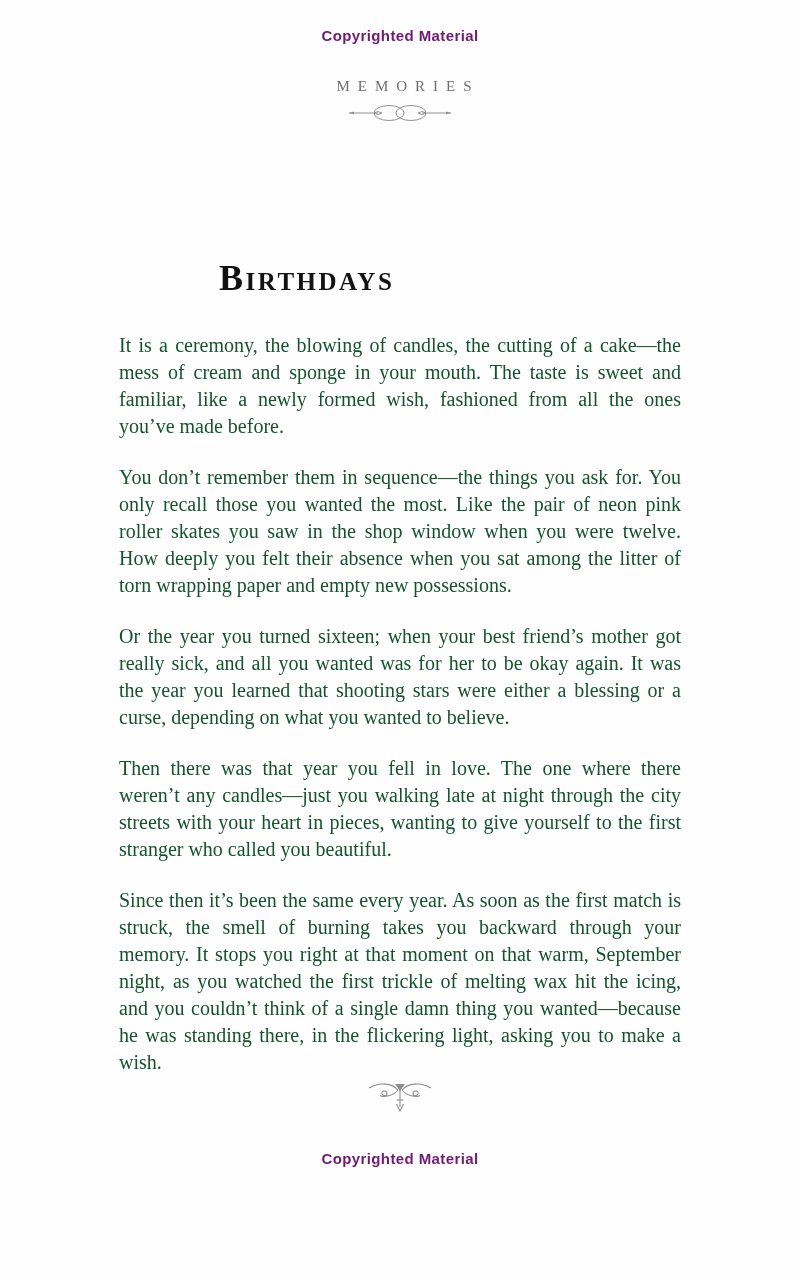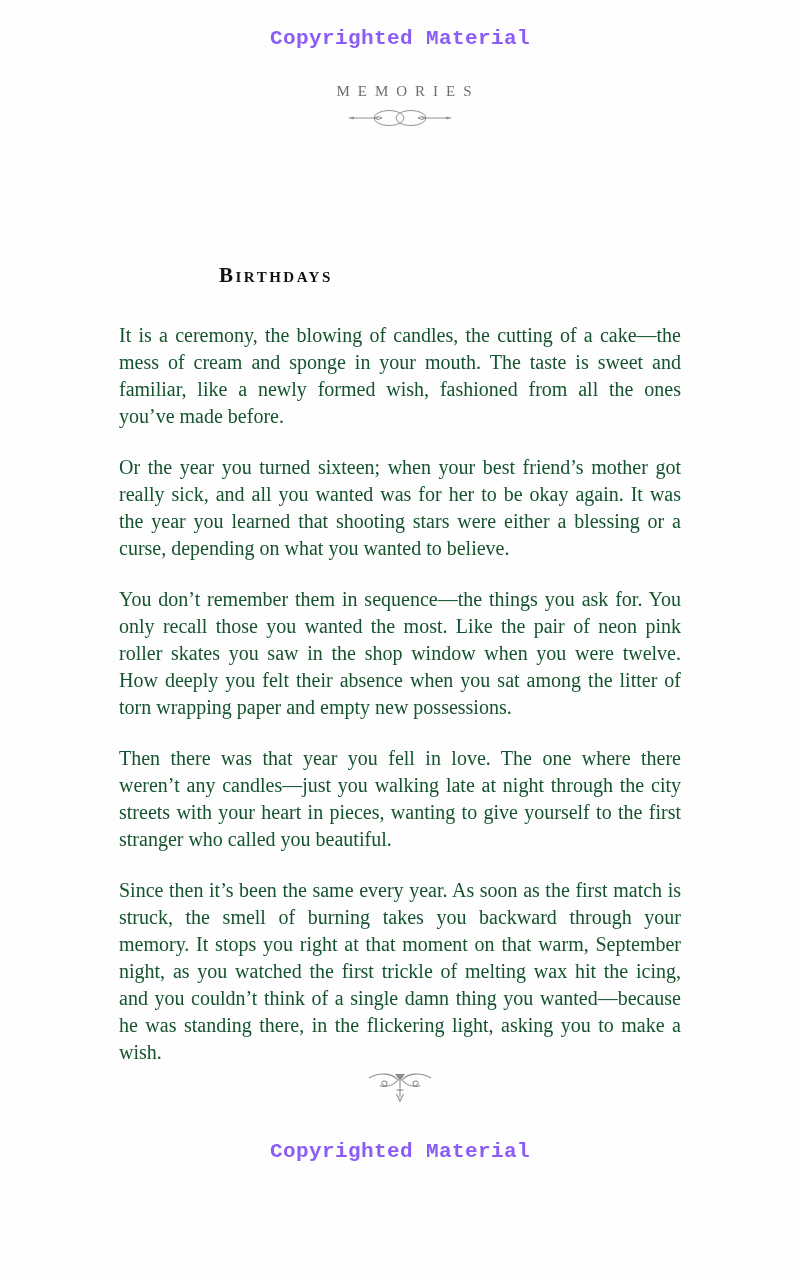--- a/index.html
+++ b/index.html
@@ -11,43 +11,43 @@
     position: relative;
     width: 800px;
     height: 1280px;
     background: #fefefe;
     overflow: hidden;
     font-family: "Liberation Serif", serif;
   }
   .center { text-align: center; }
 
   .copyright {
-    font-family: Liberation Mono, monospace;
+    font-family: Liberation Sans, sans-serif;
     font-weight: bold;
-    font-size: 21px;
+    font-size: 15px;
     letter-spacing: 0.4px;
-    color: #8b5cf6;
+    color: #701a75;
   }
   .top-copyright { padding-top: 27px; }
 
   .book-title {
     margin-top: 33px;
     font-size: 15px;
     font-weight: normal;
     letter-spacing: 8px;
     padding-left: 16px; 
     color: #6e6e6e;
   }
 
   .header-orn { margin-top: 5px; }
   .orn svg { display: inline-block; vertical-align: middle; }
 
   .poem-title {
     margin: 134px 0 0 219px;
-    font-size: 21px;
+    font-size: 36px;
     font-variant: small-caps;
     letter-spacing: 2.5px;
     color: #121212;
     line-height: 1;
   }
 
   .body-text {
     width: 562px;
     margin: 36px auto 0 auto;
     font-size: 20px;
@@ -92,22 +92,22 @@
         <line x1="75" y1="13" x2="104" y2="13"></line>
         <path d="M104,13 l-5,-1.6 l0,3.2 z" fill="#929292" stroke="none"></path>
       </svg>
     </span>
   </div>
 
   <h1 class="poem-title">Birthdays</h1>
 
   <div class="body-text">
     <p>It is a ceremony, the blowing of candles, the cutting of a cake—the mess of cream and sponge in your mouth. The taste is sweet and familiar, like a newly formed wish, fashioned from all the ones you’ve made before.</p>
+    <p>You don’t remember them in sequence—the things you ask for. You only recall those you wanted the most. Like the pair of neon pink roller skates you saw in the shop window when you were twelve. How deeply you felt their absence when you sat among the litter of torn wrapping paper and empty new possessions.</p>
     <p>Or the year you turned sixteen; when your best friend’s mother got really sick, and all you wanted was for her to be okay again. It was the year you learned that shooting stars were either a blessing or a curse, depending on what you wanted to believe.</p>
-    <p>You don’t remember them in sequence—the things you ask for. You only recall those you wanted the most. Like the pair of neon pink roller skates you saw in the shop window when you were twelve. How deeply you felt their absence when you sat among the litter of torn wrapping paper and empty new possessions.</p>
     <p>Then there was that year you fell in love. The one where there weren’t any candles—just you walking late at night through the city streets with your heart in pieces, wanting to give yourself to the first stranger who called you beautiful.</p>
     <p>Since then it’s been the same every year. As soon as the first match is struck, the smell of burning takes you backward through your memory. It stops you right at that moment on that warm, September night, as you watched the first trickle of melting wax hit the icing, and you couldn’t think of a single damn thing you wanted—because he was standing there, in the flickering light, asking you to make a wish.</p>
   </div>
 
 
   <div class="center orn footer-orn">
     <span>
       <svg width="66" height="36" viewBox="0 0 66 36" fill="none" stroke="#8d8d8d" stroke-width="1.1">
         <path d="M2,10 C12,4 25,5 31,12"></path>
         <path d="M64,10 C54,4 41,5 35,12"></path>

